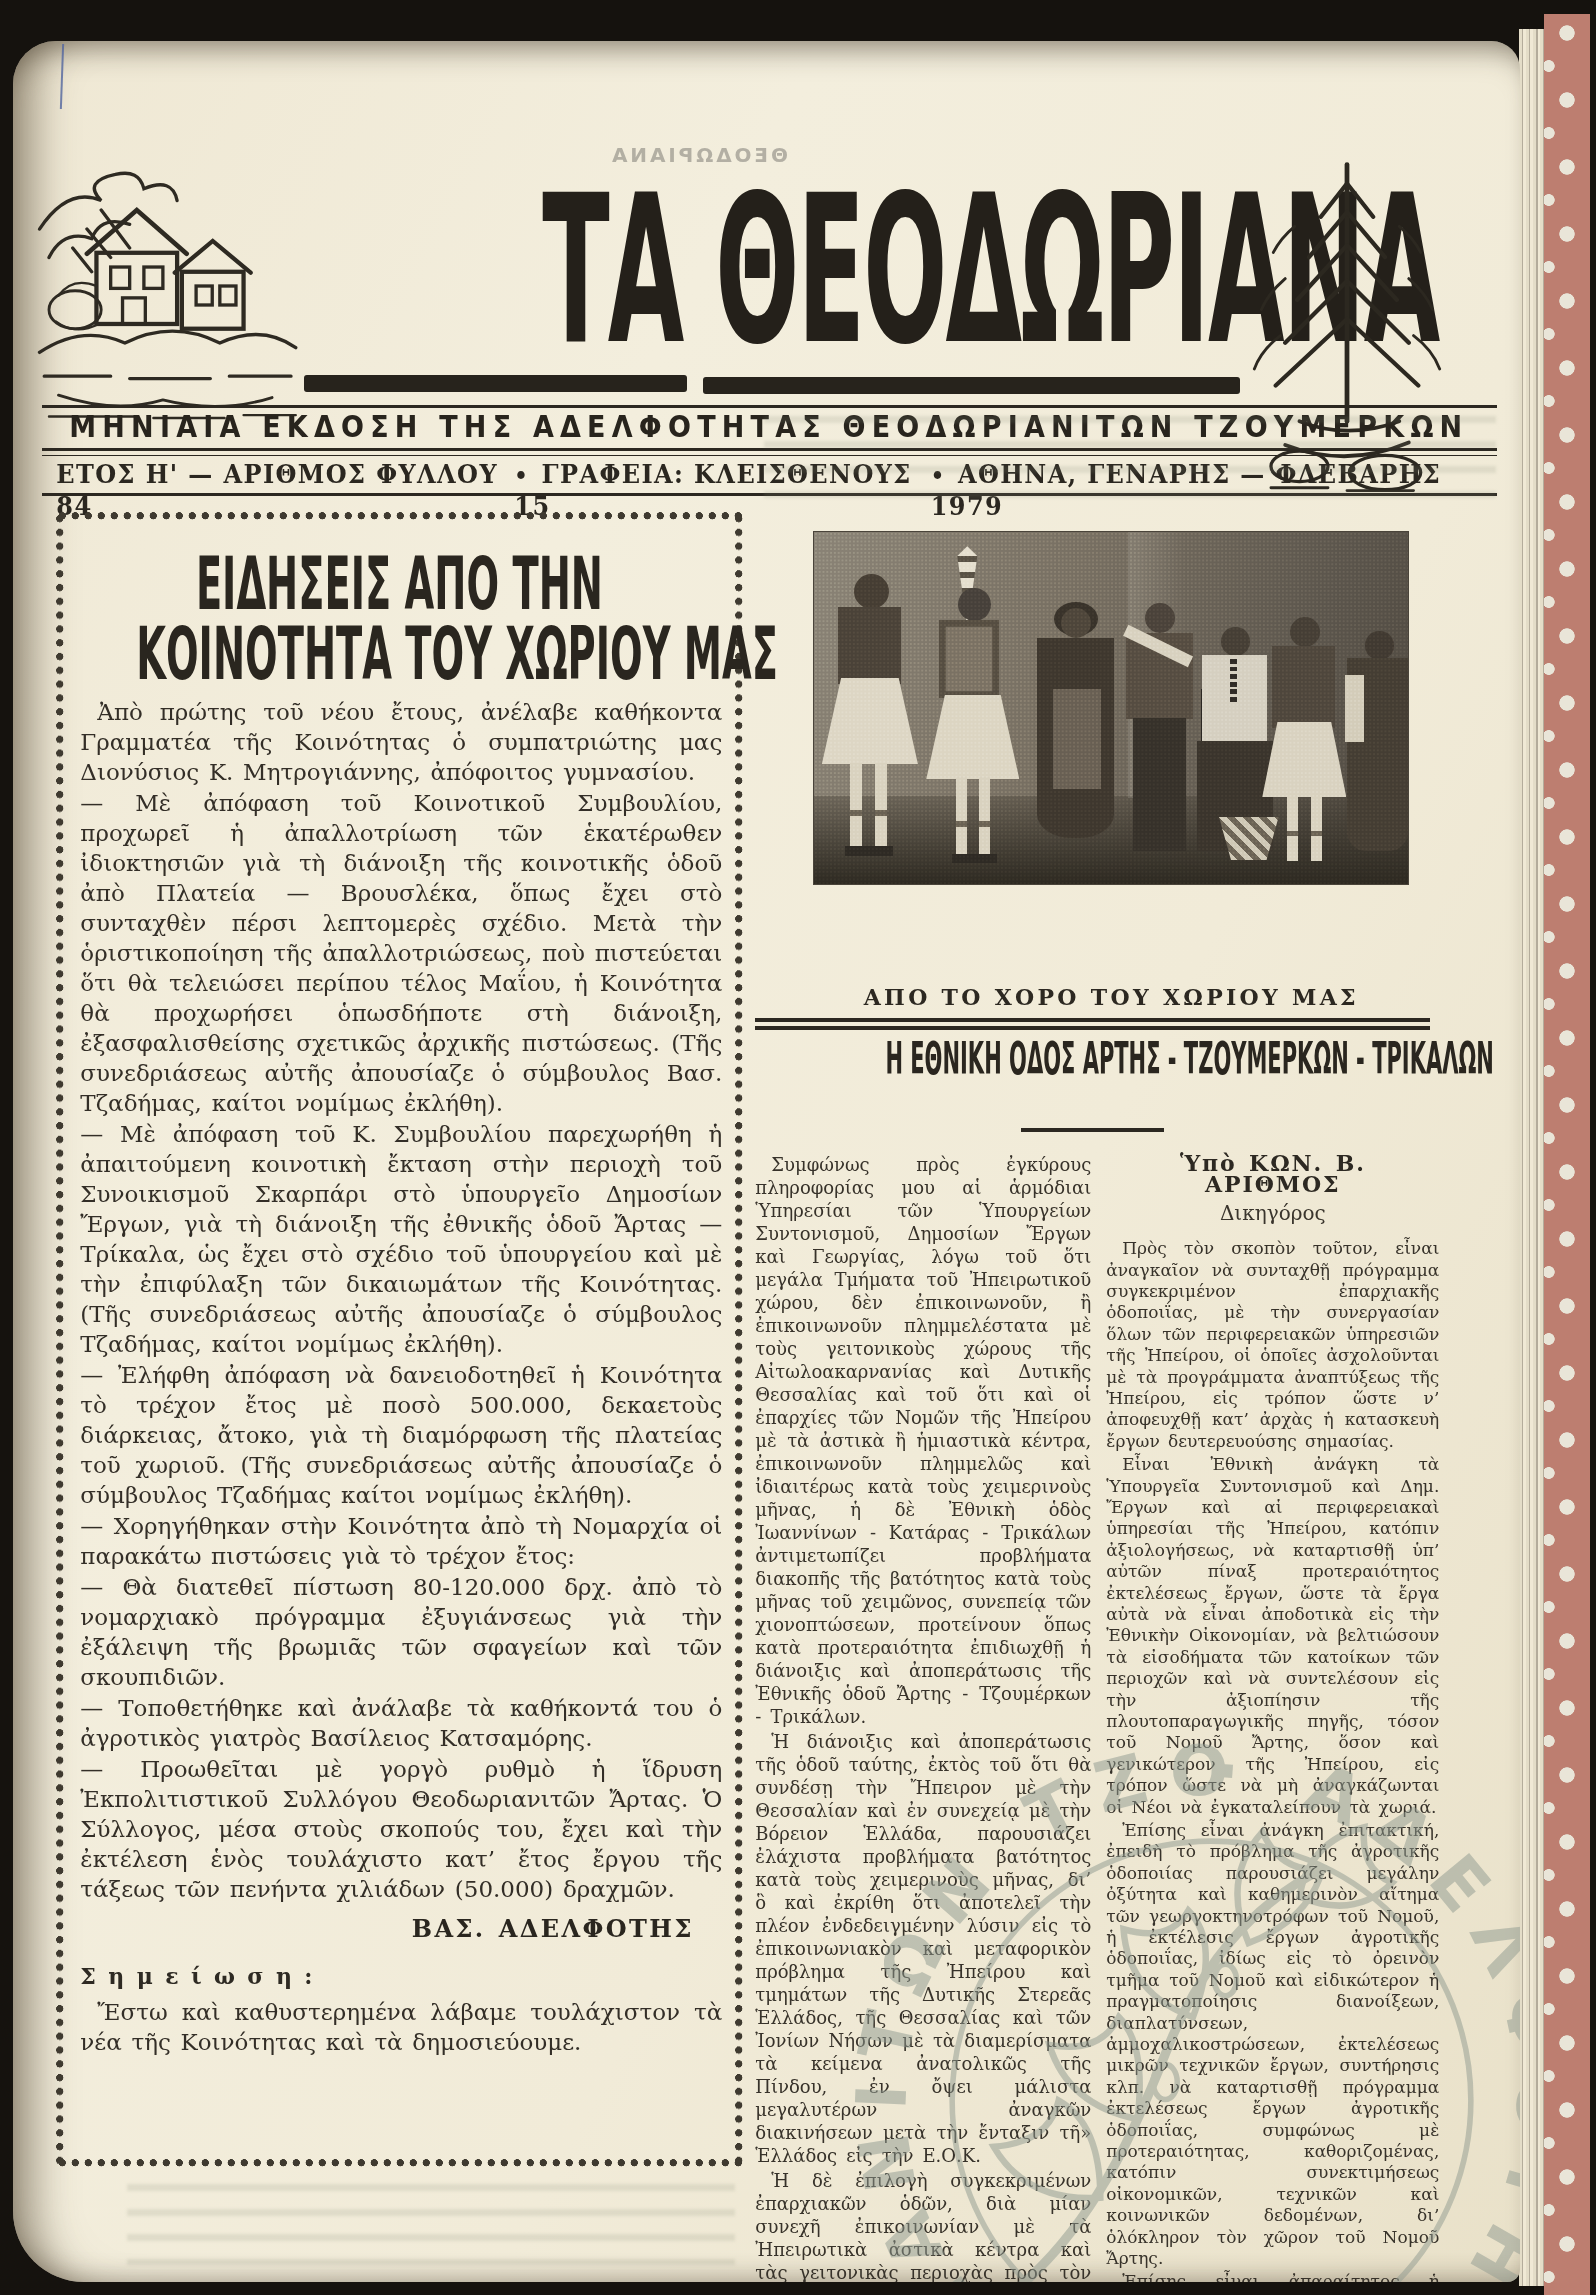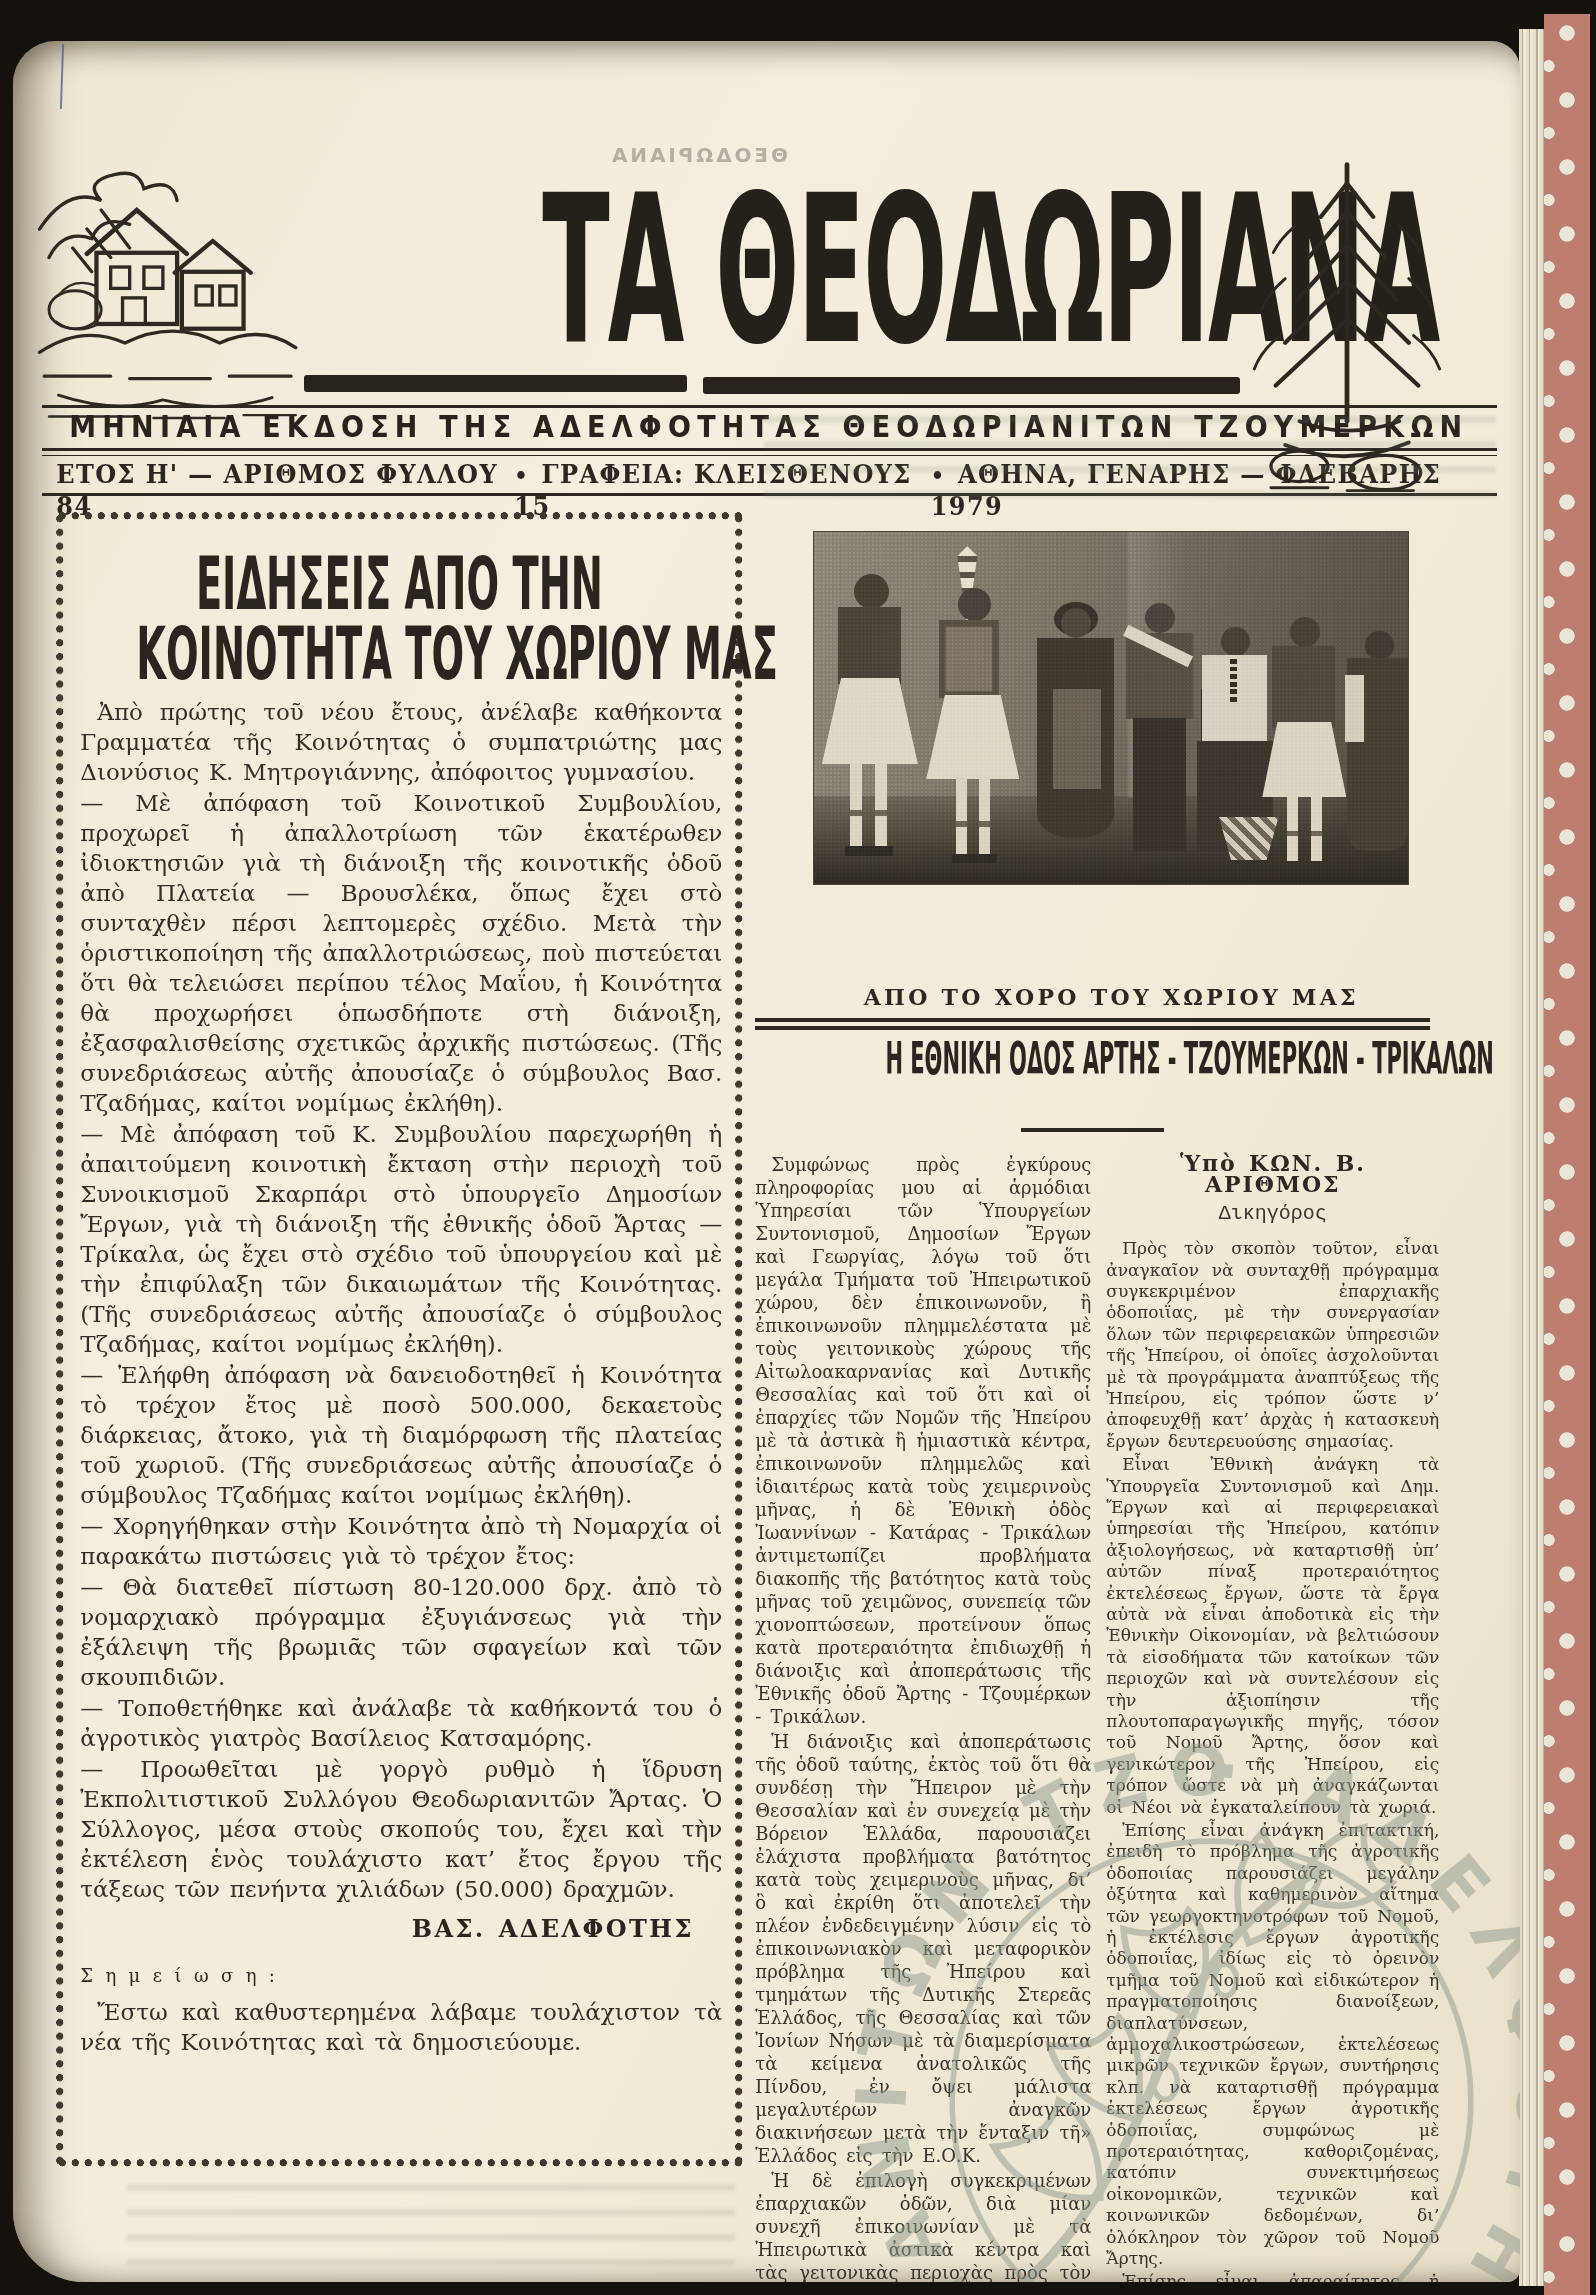--- a/index.html
+++ b/index.html
@@ -53,40 +53,40 @@
   .news-h span{display:inline-block;font-family:"DejaVu Sans",sans-serif;font-weight:bold;
     font-size:48px;color:#2a261f;white-space:nowrap;
     transform:scale(.80,1.52);transform-origin:50% 50%;}
   .news-body{position:absolute;left:24px;top:185px;width:642px;color:#332e27;
     font-size:23px;line-height:30px;text-align:justify;word-spacing:2.4px;}
   .news-body .par{margin:0 0 1px 0;}
   .par.indent{text-indent:17px;}
   .par.item{padding-left:27.6px;}
   .news-author{text-align:right;font-weight:bold;font-size:24px;letter-spacing:2.4px;
     padding:8.6px 28.5px 4.8px 0;color:#2a261f;}
-  .note-label{font-size:18px;letter-spacing:12.4px;padding:12.4px 0 6.7px 0;color:#2e2a23;}
+  .note-label{font-size:22px;letter-spacing:12.4px;padding:12.4px 0 6.7px 0;color:#2e2a23;font-weight:bold;}
   
   .photo{position:absolute;left:801px;top:491px;width:594px;height:352px;overflow:hidden;
     background:linear-gradient(105deg,#8a8376 0%,#776f62 40%,#5b554c 78%,#4e483f 100%);
     box-shadow:0 0 0 1px #4a443a;}
   .photo::before{content:"";position:absolute;left:0;right:0;bottom:0;height:88px;
     background:linear-gradient(#46403666,#2d2921);}
   .photo::after{content:"";position:absolute;inset:0;
     background-image:radial-gradient(rgba(248,245,236,.17) 0.7px,rgba(0,0,0,0) 1.2px);
     background-size:3.8px 3.8px;mix-blend-mode:overlay;}
   .photo div{position:absolute;}
   .caption{position:absolute;left:801px;top:943px;width:594px;text-align:center;
     font-weight:bold;font-size:22px;letter-spacing:3.3px;color:#2c2821;}
   
   .road-head{position:absolute;left:742px;top:1000px;width:675px;text-align:center;}
   .road-head span{display:inline-block;font-family:"DejaVu Sans",sans-serif;font-weight:bold;
     font-size:30px;color:#2a261f;white-space:nowrap;transform:scale(.70,1.5);
     transform-origin:50% 50%;}
   .road-byline{text-align:center;font-weight:bold;font-size:22px;letter-spacing:1.9px;color:#2d2922;}
-  .road-role{text-align:center;font-size:20px;color:#3a352d;padding:6.7px 0 14.3px 0;font-family:Liberation Mono, monospace;}
+  .road-role{text-align:center;font-size:20px;color:#3a352d;padding:6.7px 0 14.3px 0;}
   .col{position:absolute;color:#37322a;text-align:justify;}
   .col .par{margin:0 0 1.9px 0;text-indent:16px;}
   .col1{left:742px;top:1112px;width:336px;font-size:18px;line-height:23px;word-spacing:3.3px;}
   .col2{left:1093px;top:1112px;width:333px;font-size:17px;line-height:21.4px;word-spacing:2.9px;}
   
   .seal{position:absolute;left:828px;top:1689px;width:741px;height:741px;opacity:.5;}
   
   .art{position:absolute;}
 </style>
 </head>

